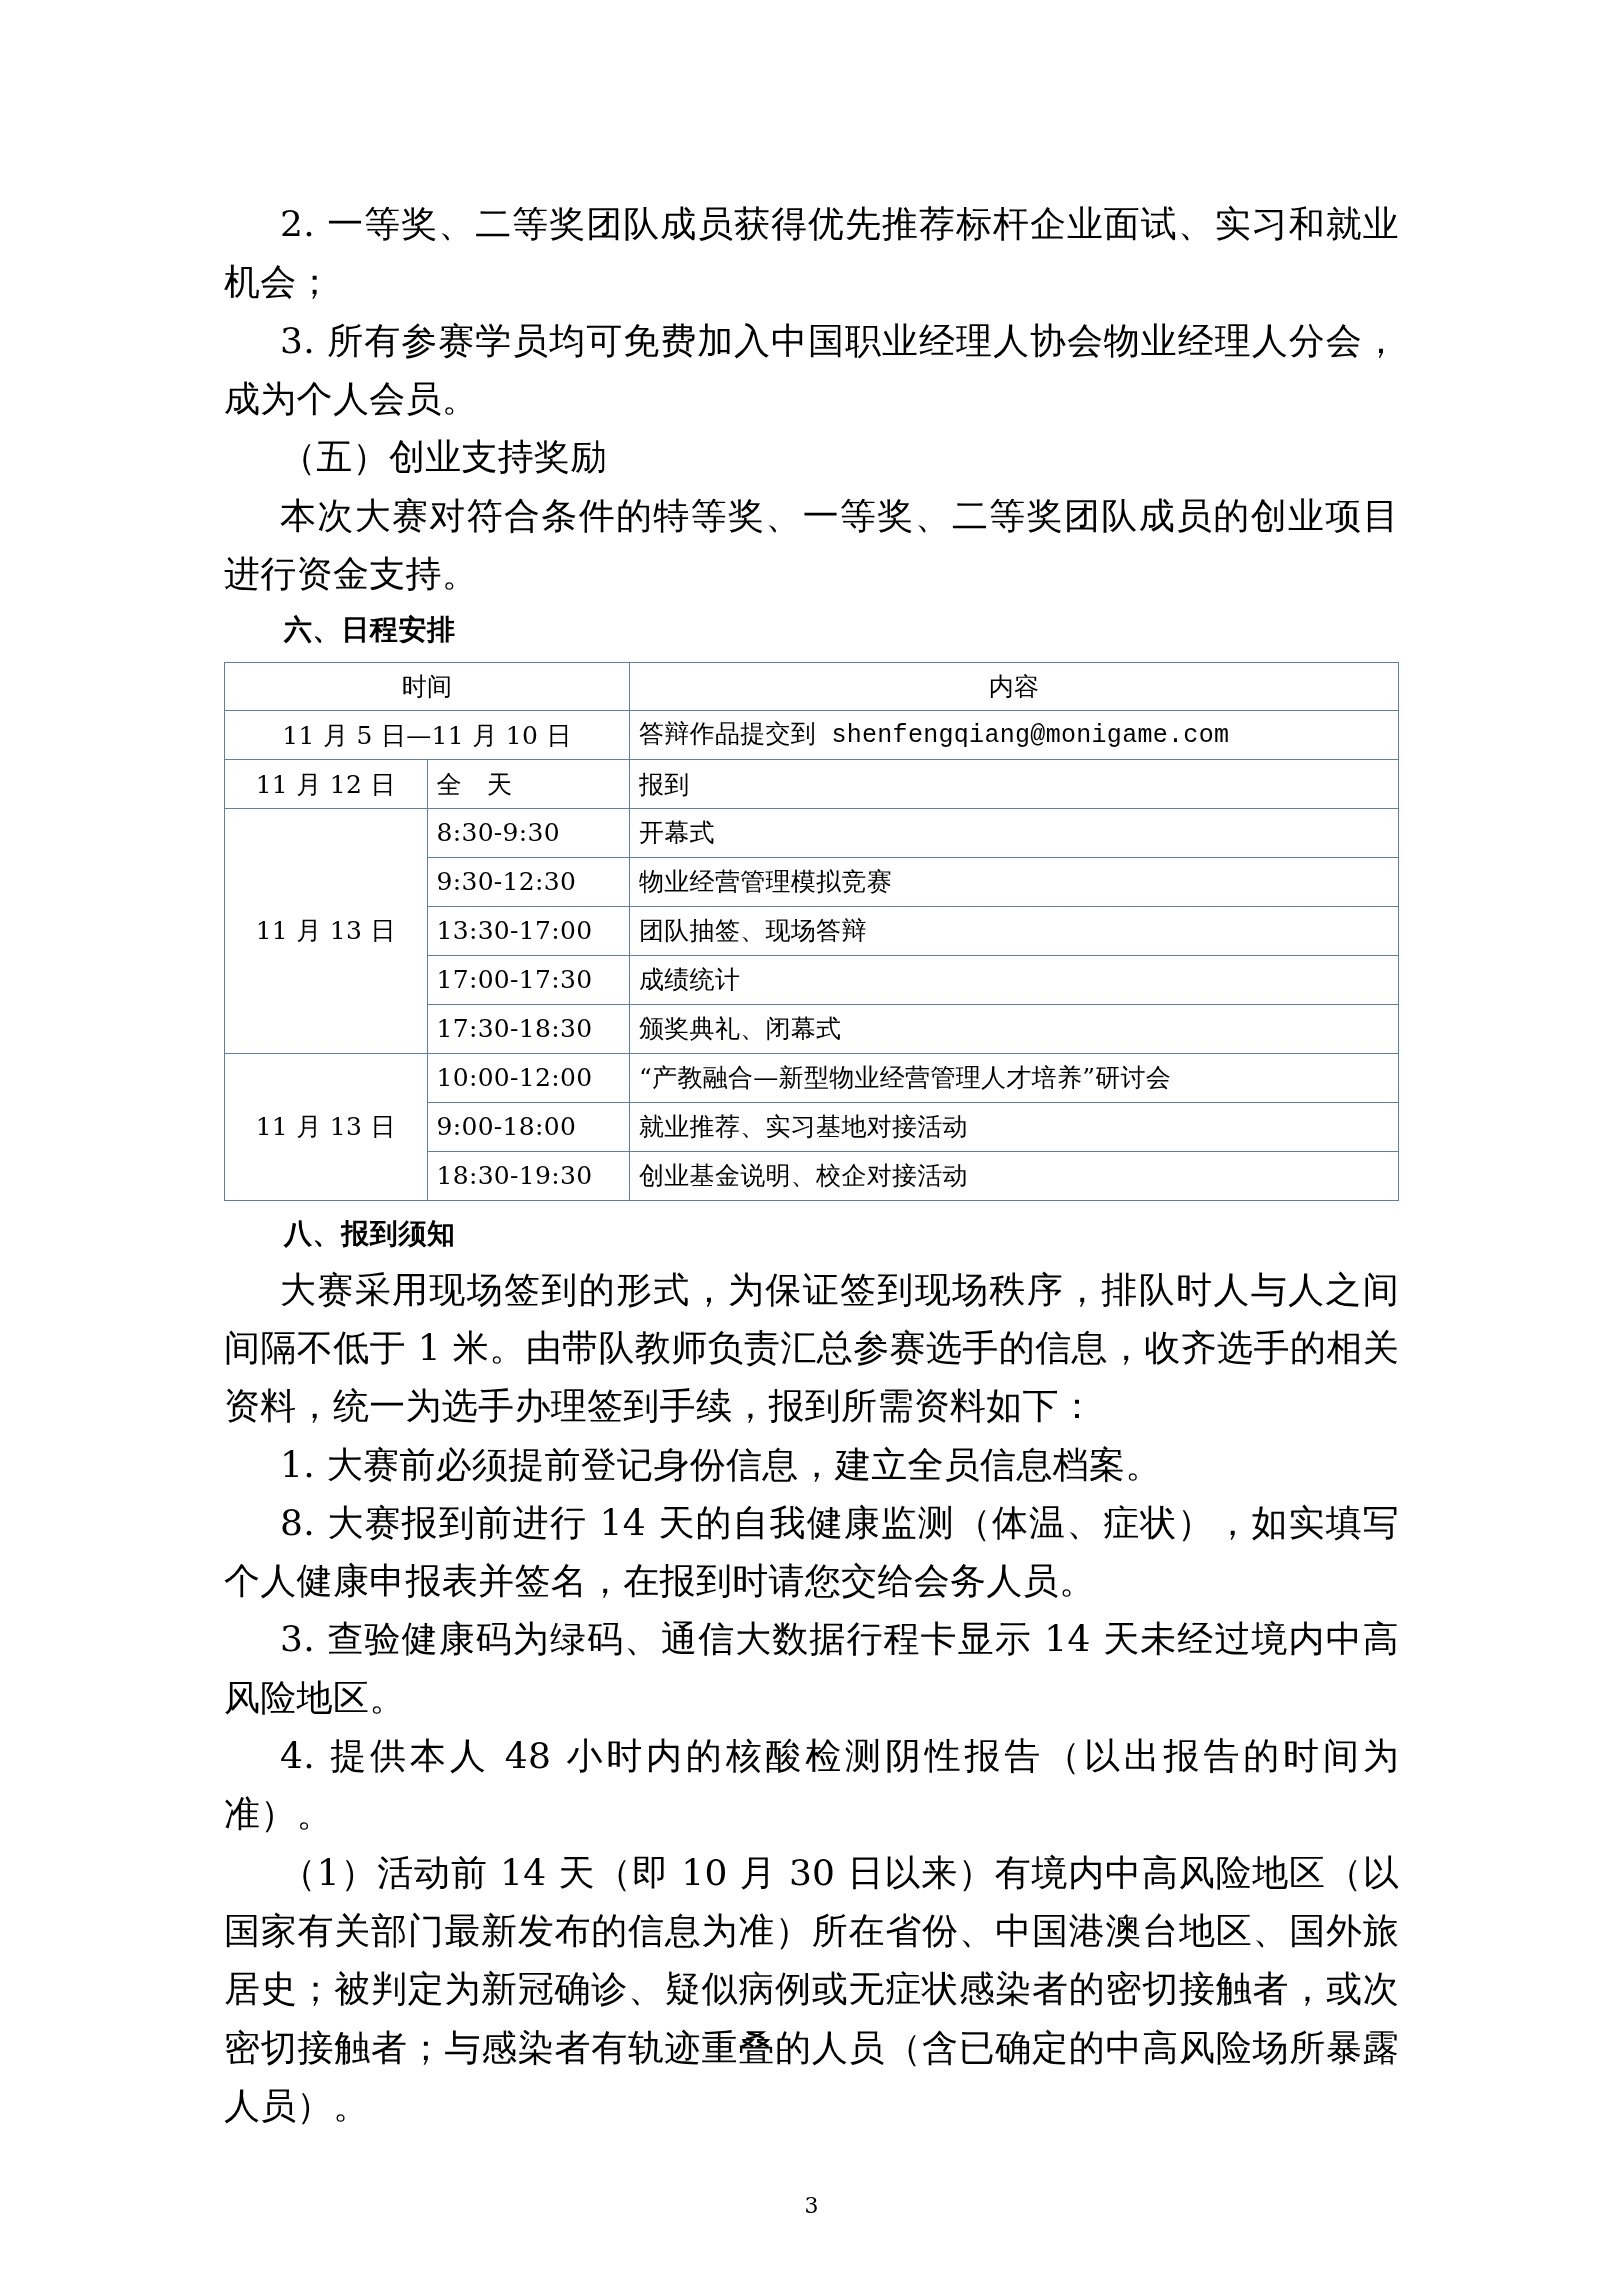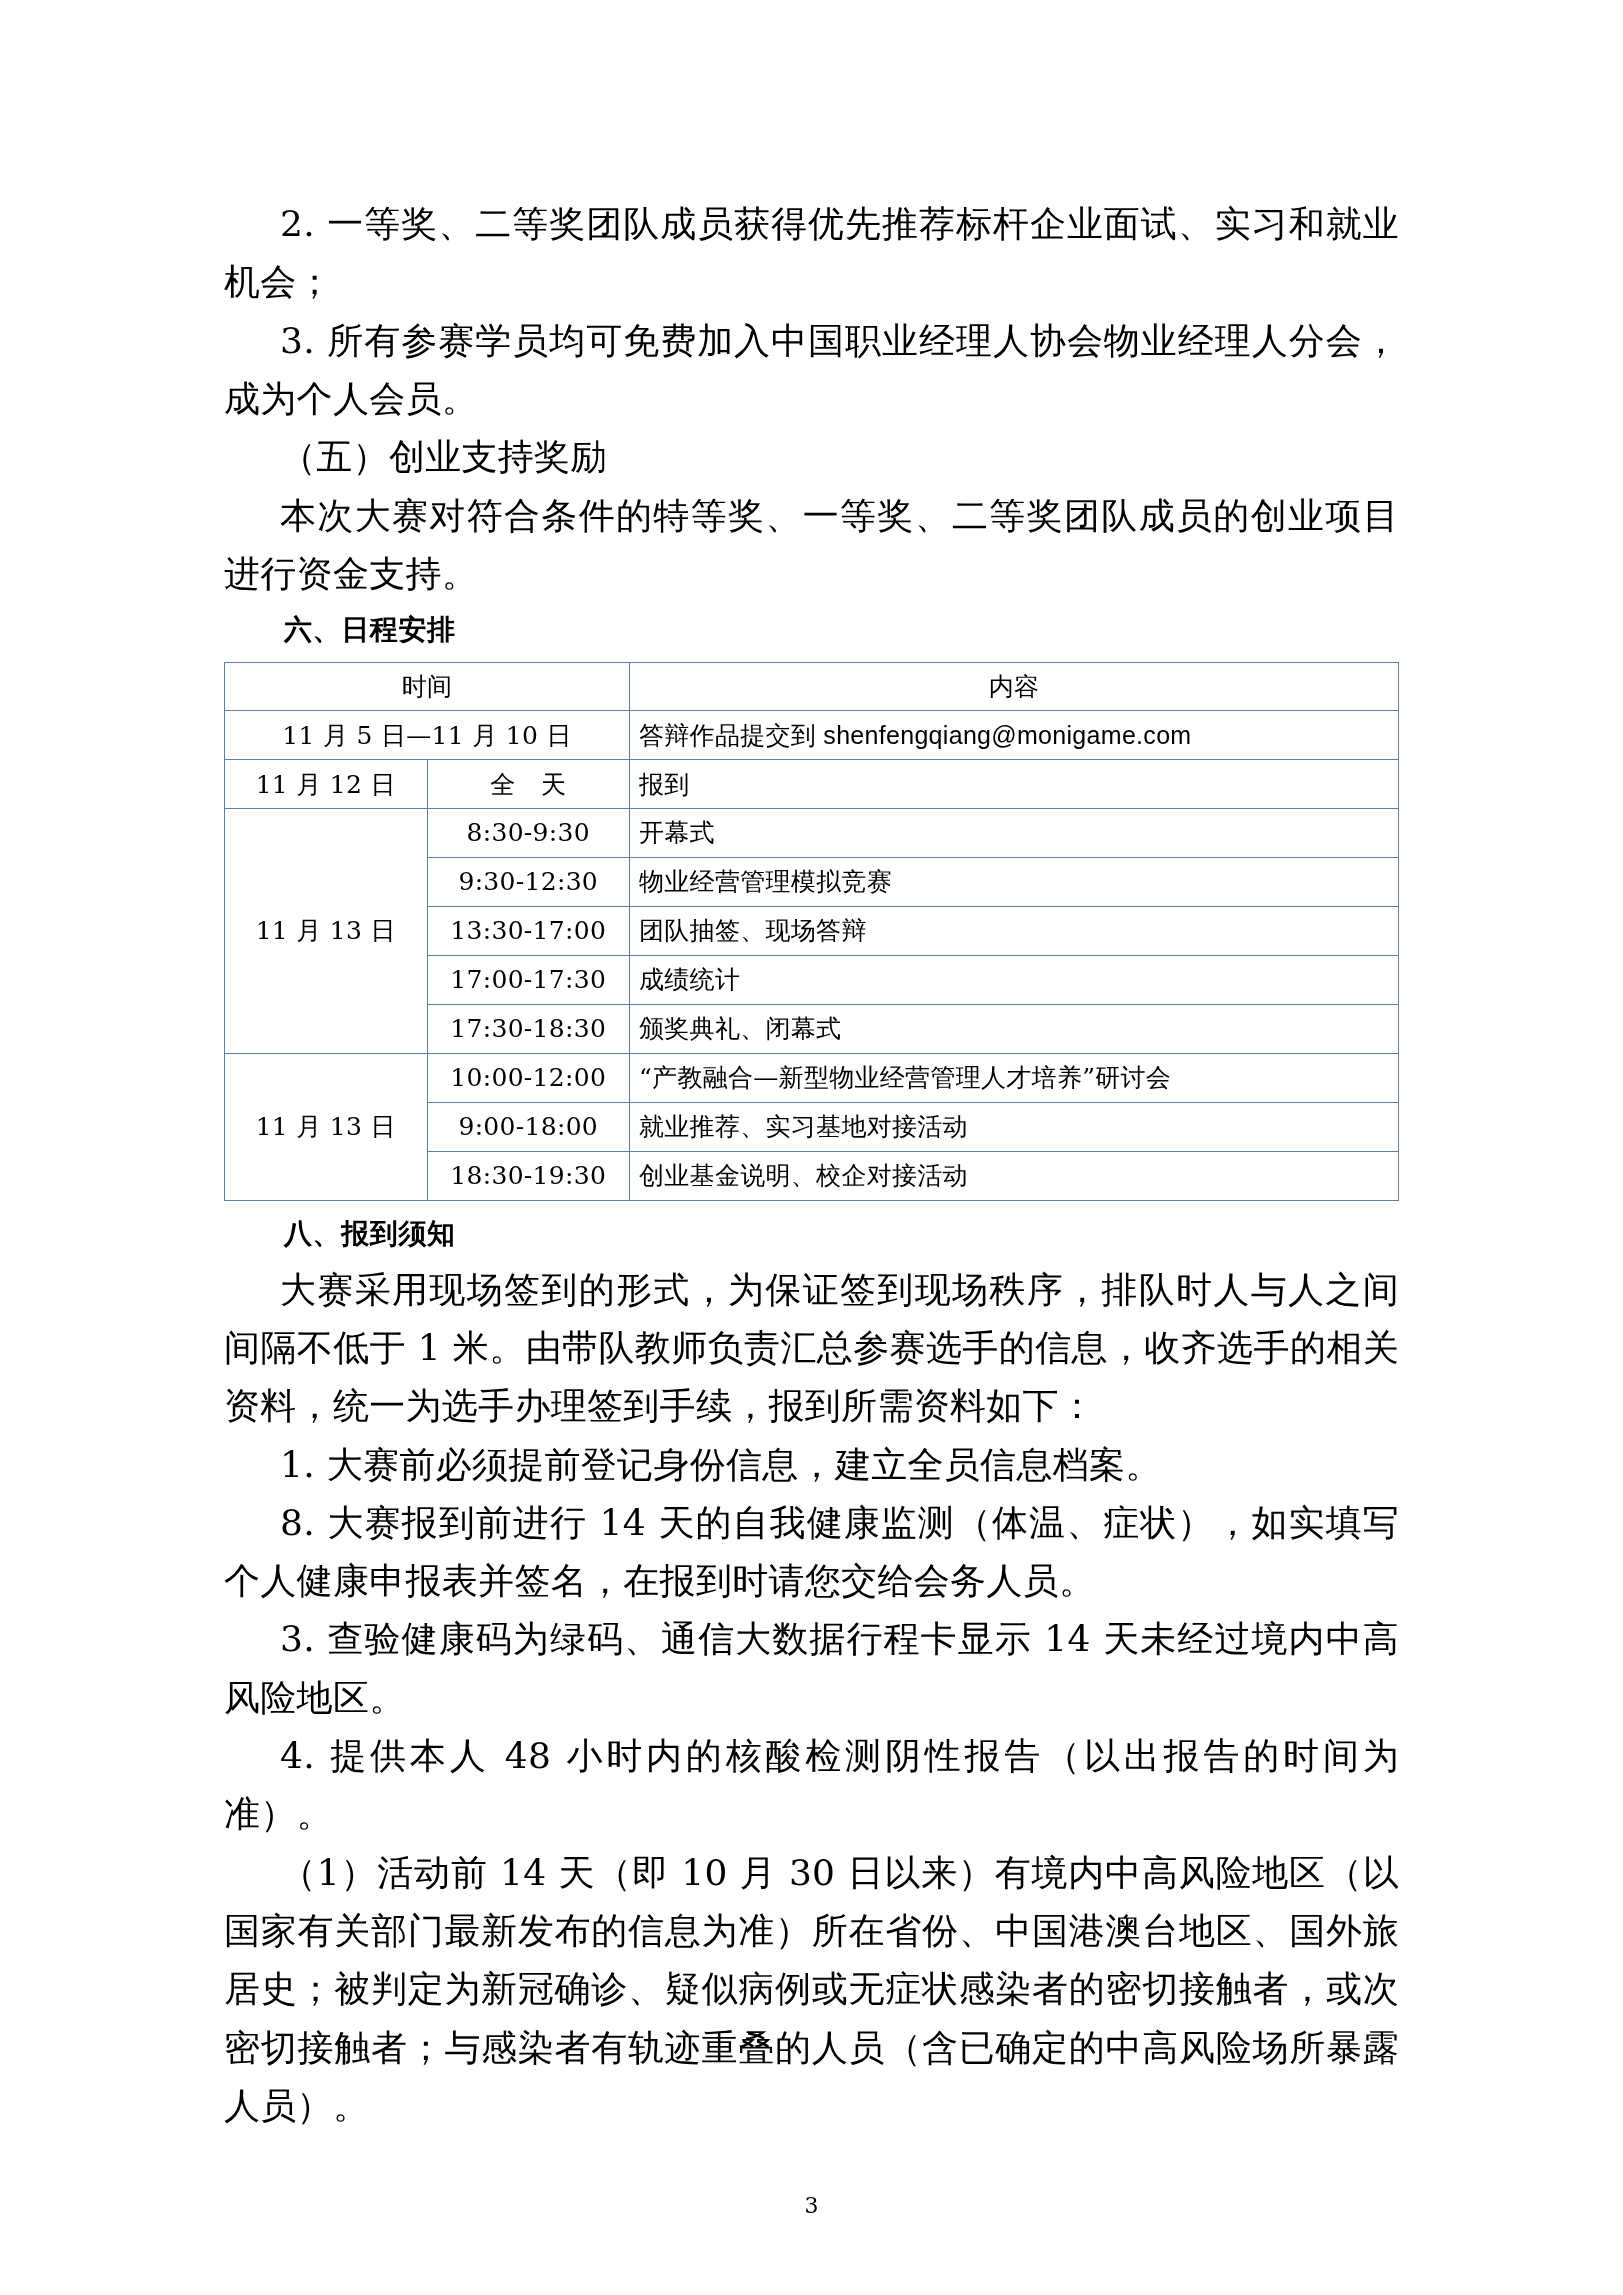--- a/index.html
+++ b/index.html
@@ -50,38 +50,38 @@
   }
   table.schedule td {
     border: 1.3px solid #5b7fa6;
     font-size: 25px;
     line-height: 1.35;
     padding: 7.1px 9px;
     vertical-align: middle;
     letter-spacing: 0.3px;
   }
   .c-date { width: 195px; text-align: center; }
-  .c-time { width: 191px; text-align: center; }
+  .c-time { width: 191px; }
   .c-body { text-align: left; padding-left: 13px; }
   .hdr td {
     text-align: center;
     font-weight: normal;
   }
   .hdr .h-time { width: 386px; }
   .pagenum {
     position: absolute;
     bottom: 77px;
     left: 0;
     width: 100%;
     text-align: center;
     font-size: 22px;
     font-family: "DejaVu Serif", "Liberation Serif", serif;
   }
   .email {
-    font-family: Liberation Sans, sans-serif;
+    font-family: Liberation Mono, monospace;
     margin-top: 16px;
   }
 </style>
 </head>
 <body>
 
 <div class="page">
   <div class="doc">
 
     <p class="indent">2. 一等奖、二等奖团队成员获得优先推荐标杆企业面试、实习和就业机会；</p>

